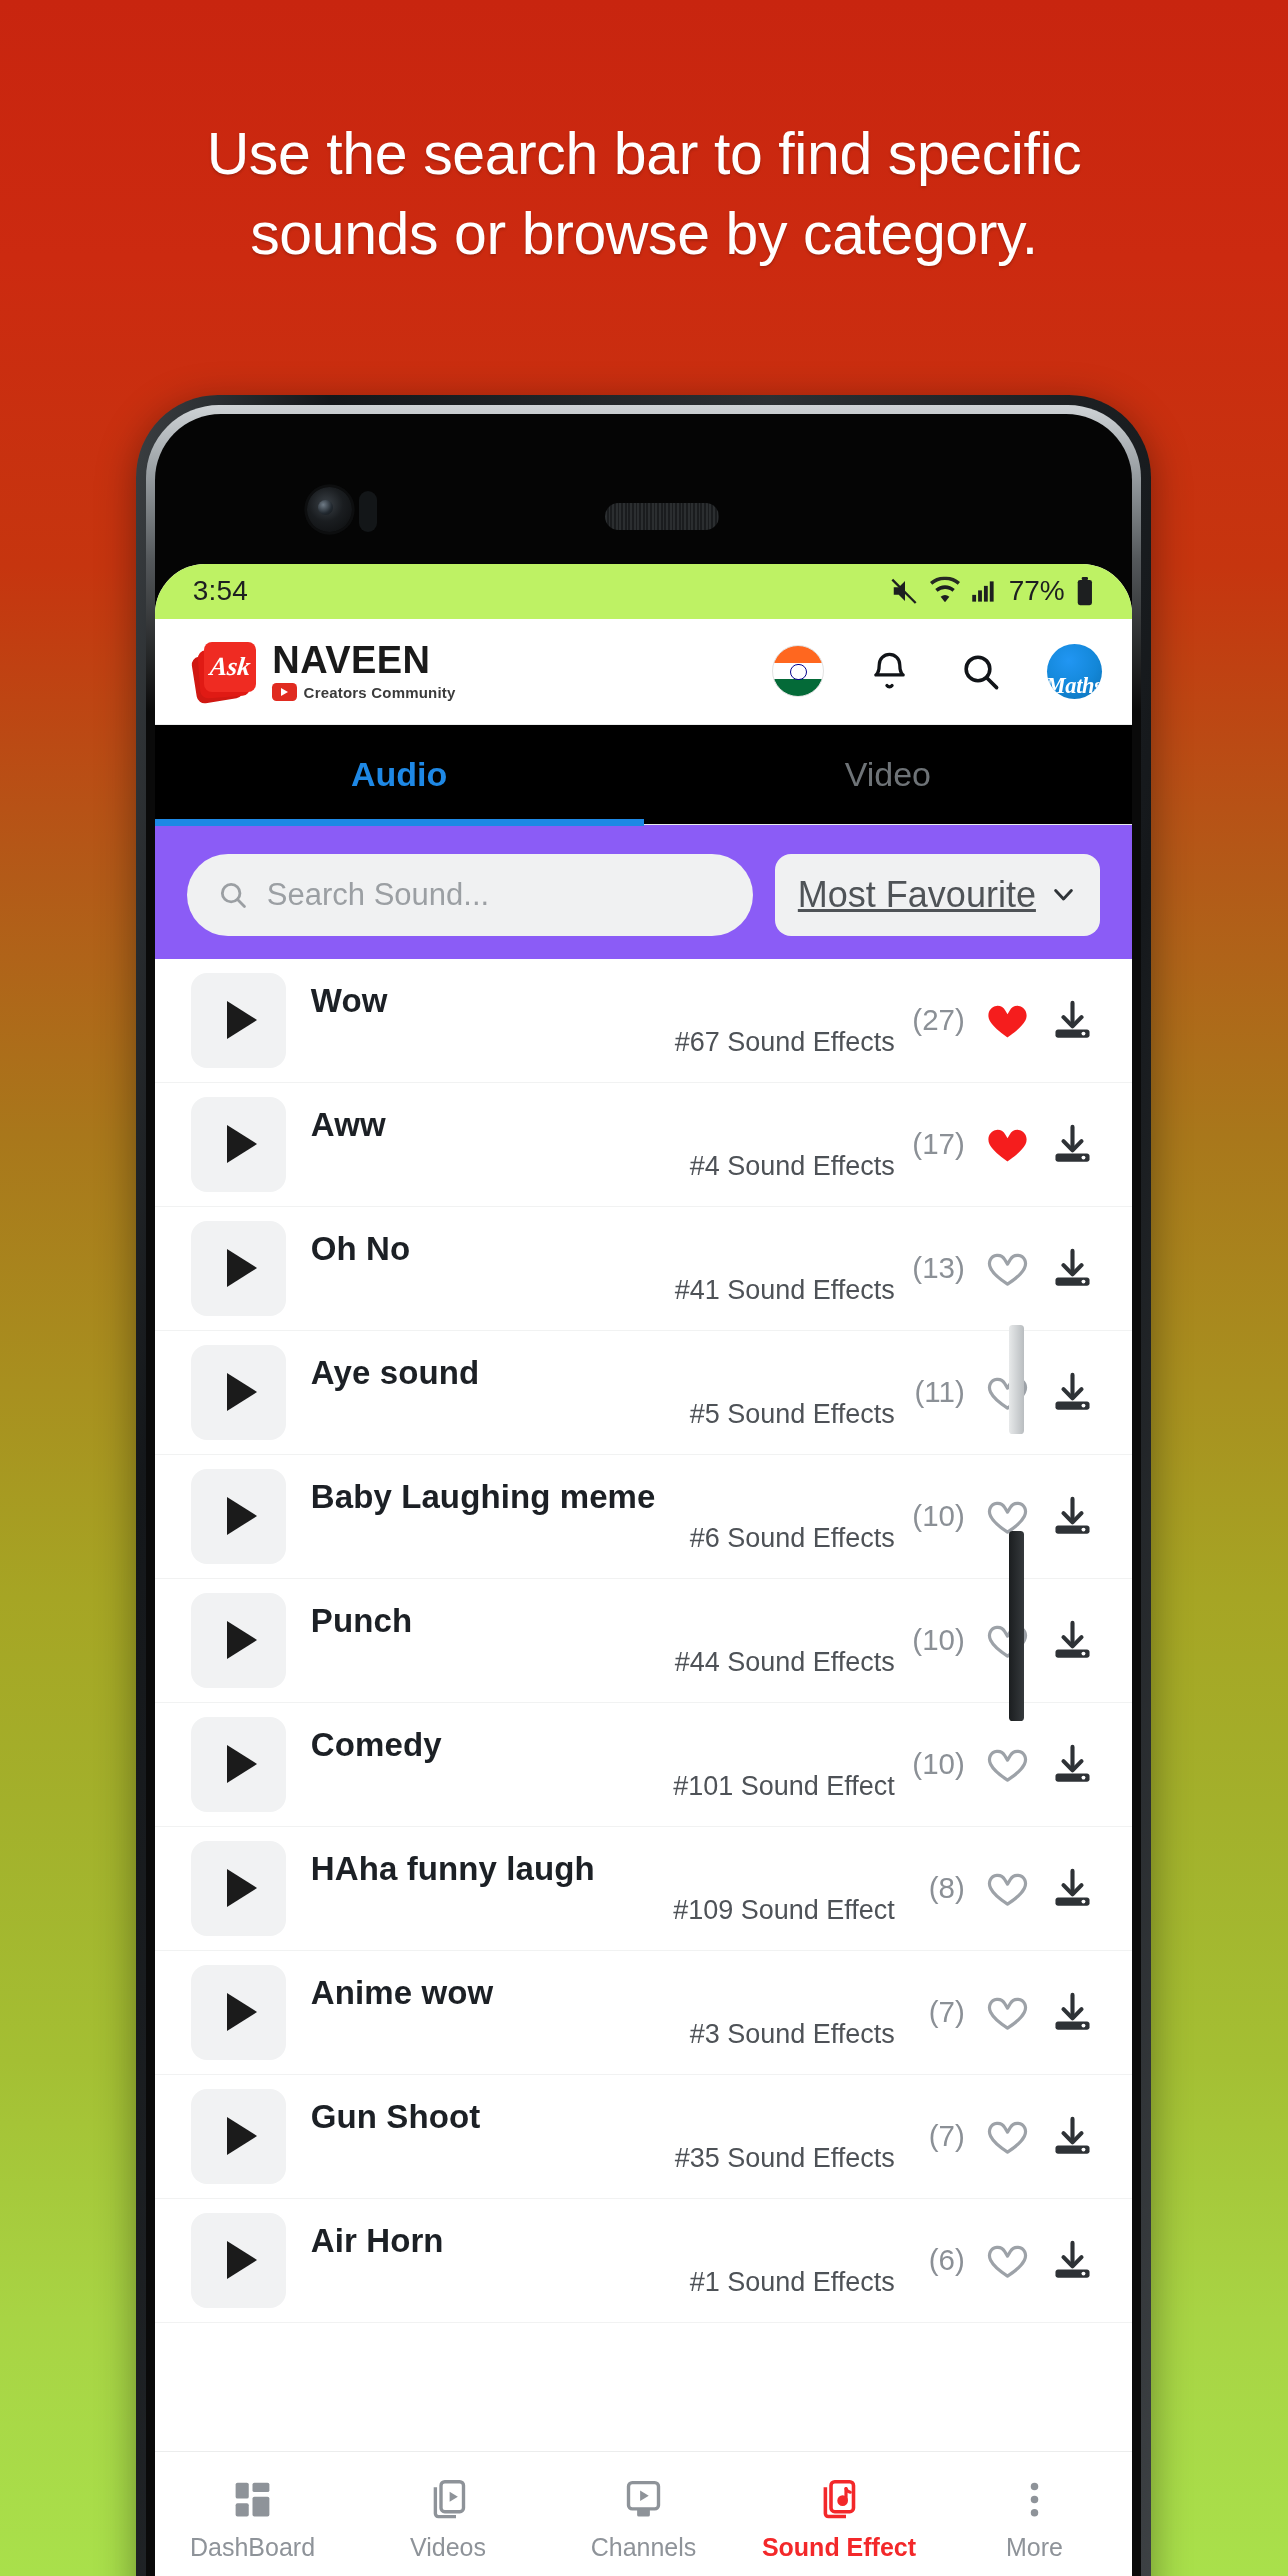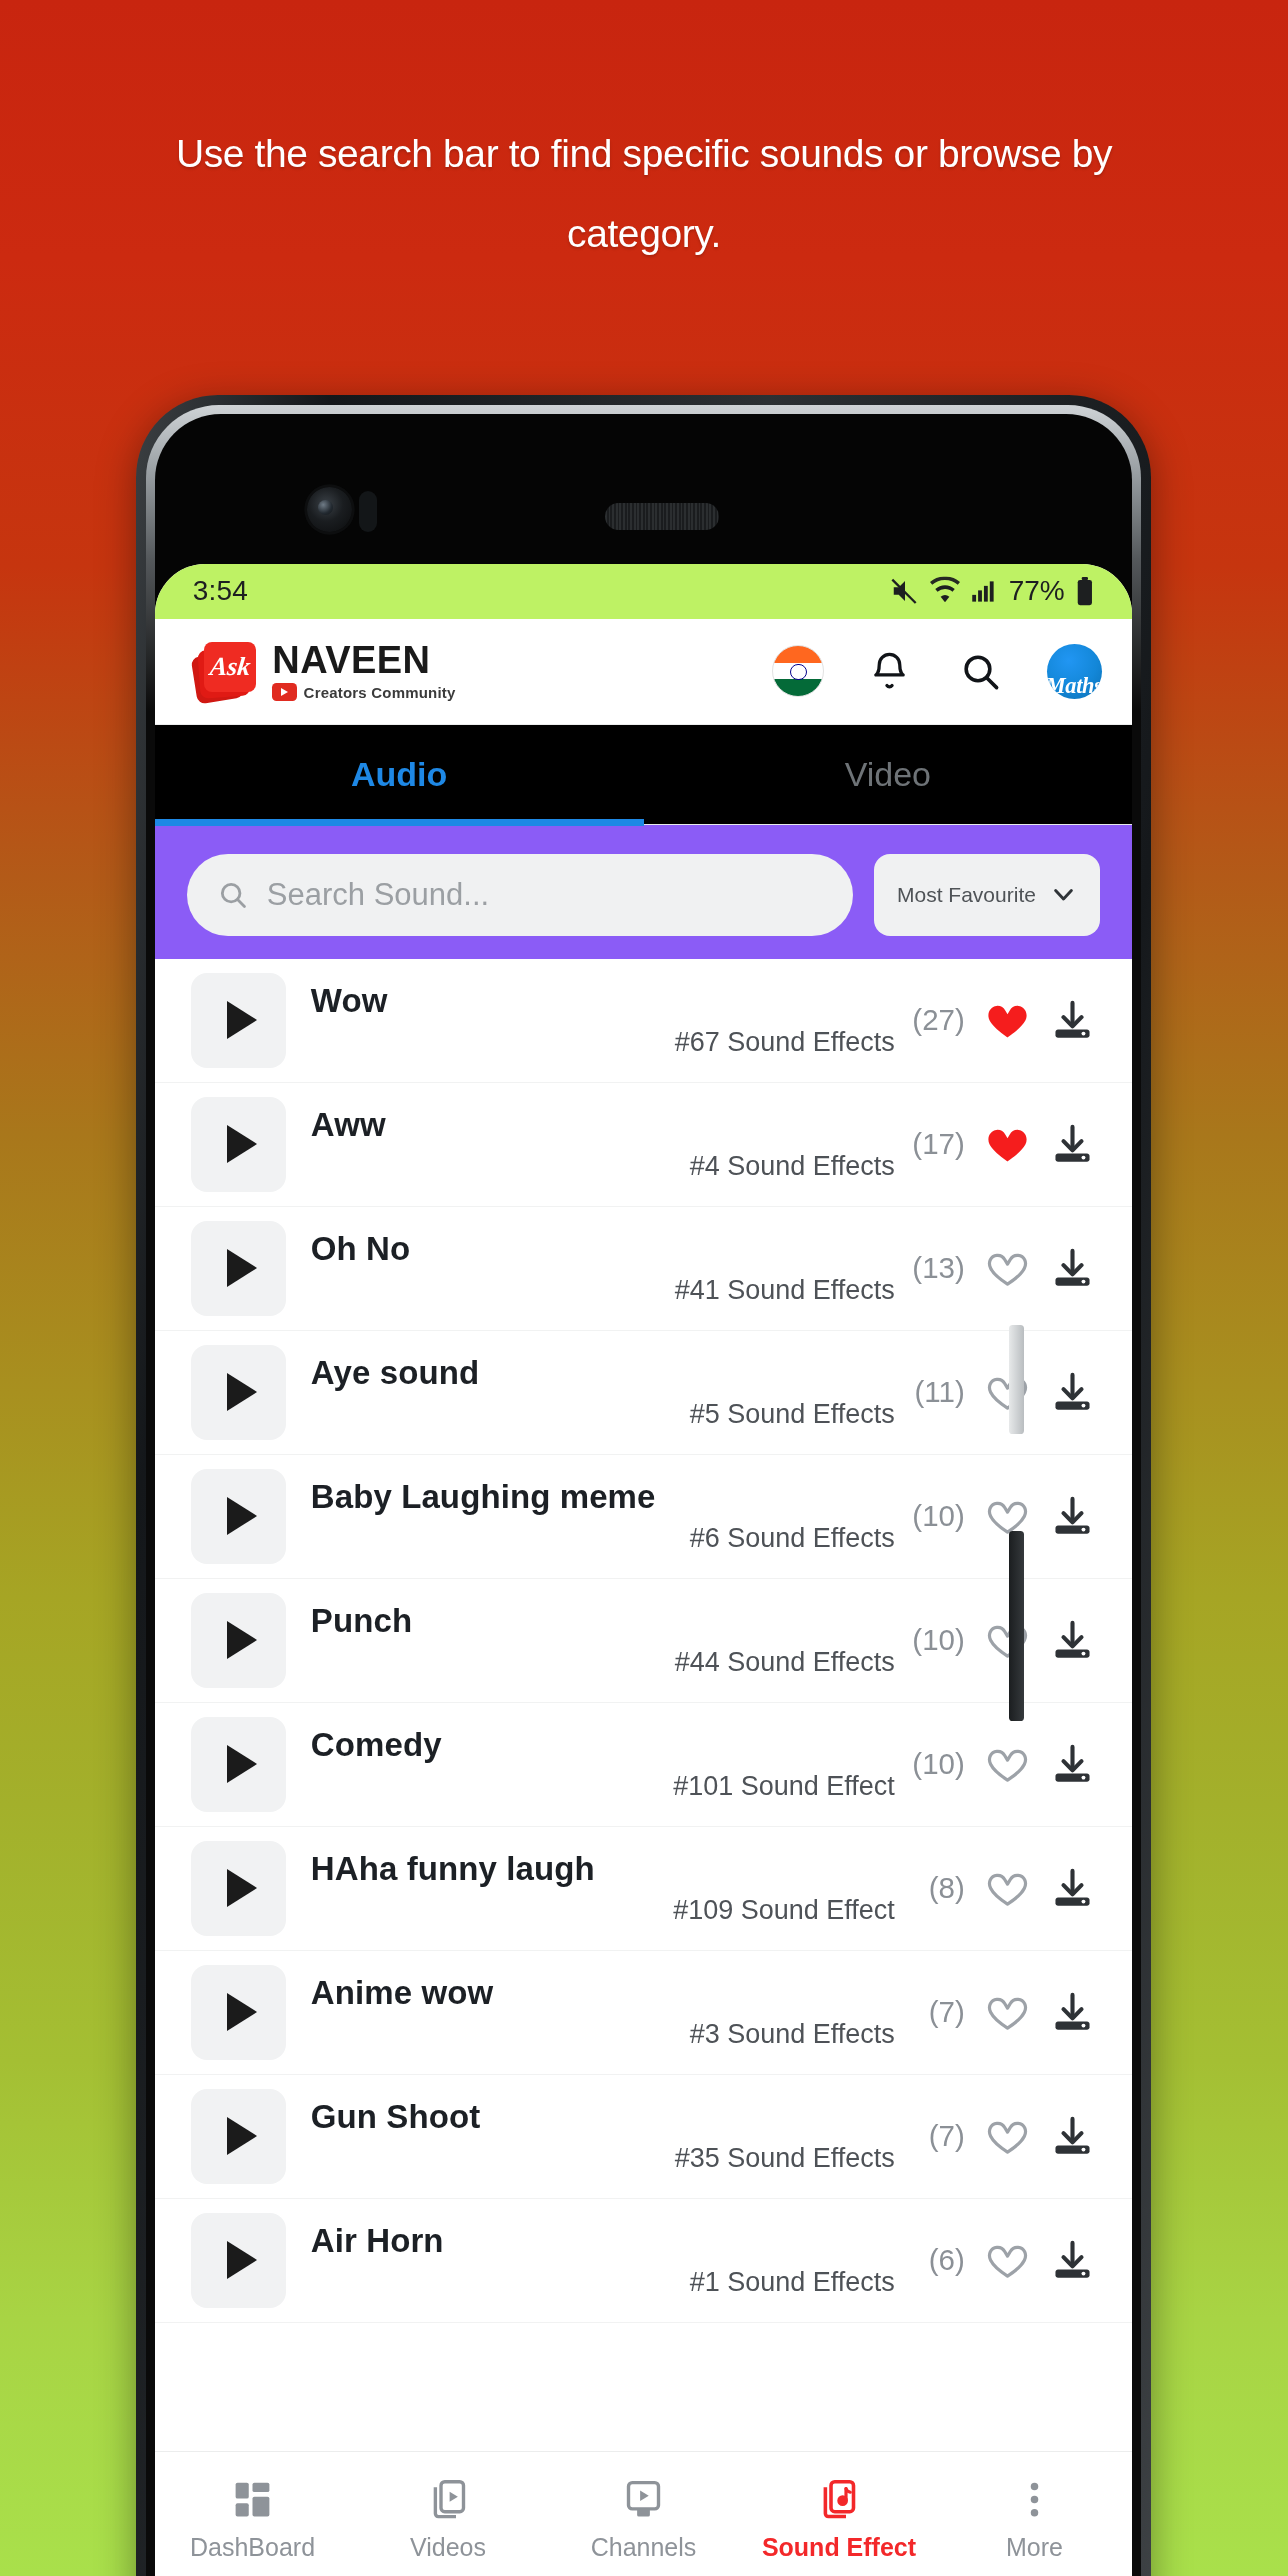--- a/index.html
+++ b/index.html
@@ -27,21 +27,21 @@
         #a9e04b 100%);
     overflow: hidden;
   }
 
   
   .headline {
     position: absolute;
     top: 114px; left: 0; width: 1288px;
     text-align: center;
     color: #ffffff;
-    font-size: 39px;
+    font-size: 59px;
     line-height: 80px;
     font-weight: 400;
     letter-spacing: -0.4px;
     text-shadow: 0 1.8px 2.7px rgba(0,0,0,.18);
     padding: 0 107px;
   }
 
   
   .phone {
     position: absolute;
@@ -206,21 +206,21 @@
   .searchrow { flex: none; display: flex; align-items: center; gap: 21.5px; padding: 29px 32px 23px 32px; background:#8b5cf6; }
   .searchbox {
     flex: 1; height: 82px; border-radius: 41px; background: #f0f1f2;
     display: flex; align-items: center; padding: 0 30px; gap: 18px;
   }
   .search-ph { font-size: 31px; color: #9b9fa3; }
   .sortbox {
     flex: none; height: 82px; border-radius: 16px; background: #f0f1f2;
     display: flex; align-items: center; gap: 14.3px; padding: 0 23px;
   }
-  .sort-label { font-size: 21px; color: #4f5357; }
+  .sort-label { font-size: 36px; color: #4f5357; text-decoration: underline; }
 
   
   .soundlist { flex: 1; overflow: hidden; background: #fff; }
   .srow {
     height: 124px; display: flex; align-items: center;
     padding: 0 36px 0 36px; border-bottom: 0.9px solid #f1f2f2;
   }
   .play-btn {
     flex: none; width: 95px; height: 95px; border-radius: 16px;
     background: #f1f2f3; display: flex; align-items: center; justify-content: center;

